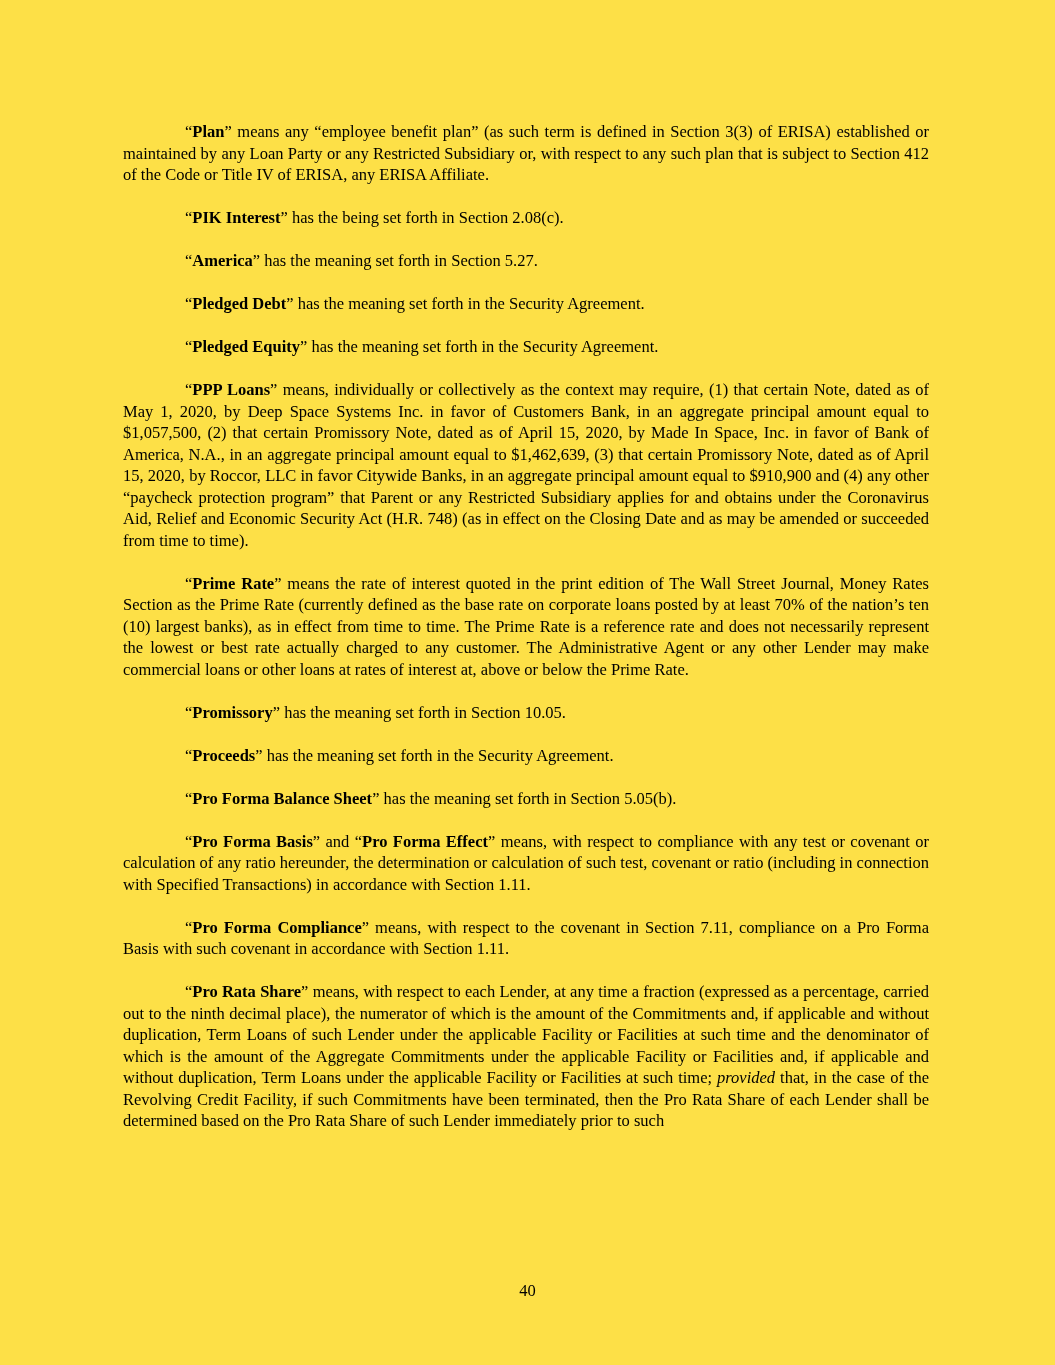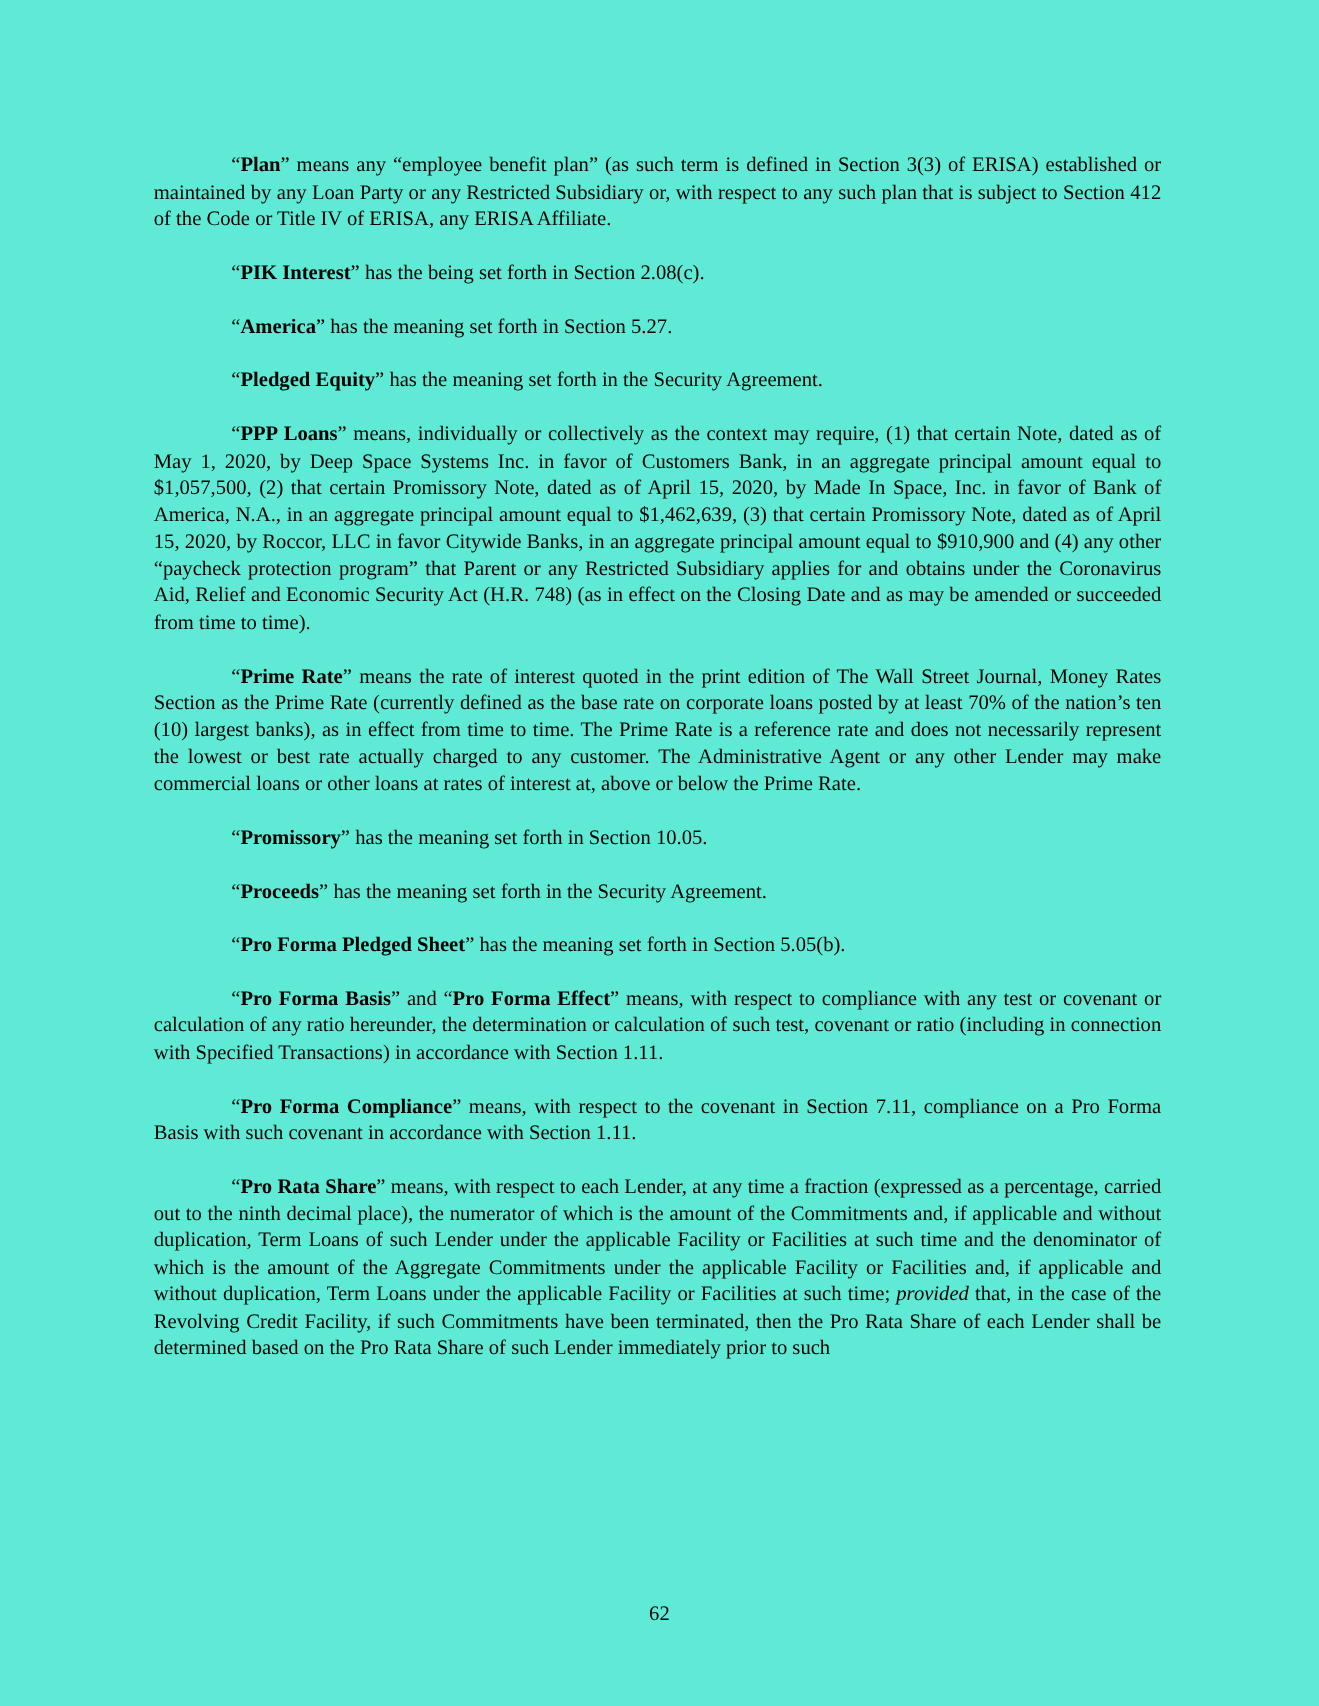--- a/index.html
+++ b/index.html
@@ -4,21 +4,21 @@
 <style>
   html, body {
     margin: 0;
     padding: 0;
     background: #ffffff;
   }
   .page {
     position: relative;
     width: 1055px;
     height: 1365px;
-    background: #5eead4;
+    background: #fde047;
     color: #000000;
     font-family: "Liberation Serif", serif;
     overflow: hidden;
   }
   .content {
     position: absolute;
     left: 123px;
     top: 121px;
     width: 806px;
   }
@@ -43,24 +43,25 @@
   }
 </style>
 </head>
 <body>
 
 <div class="page">
   <div class="content">
       <p class="para">“<span class="b">Plan</span>” means any “employee benefit plan” (as such term is defined in Section 3(3) of ERISA) established or maintained by any Loan Party or any Restricted Subsidiary or, with respect to any such plan that is subject to Section 412 of the Code or Title IV of ERISA, any ERISA Affiliate.</p>
       <p class="para">“<span class="b">PIK Interest</span>” has the being set forth in <span class="u">Section 2.08(c)</span>.</p>
       <p class="para">“<span class="b">America</span>” has the meaning set forth in <span class="u">Section 5.27</span>.</p>
+      <p class="para">“<span class="b">Pledged Debt</span>” has the meaning set forth in the Security Agreement.</p>
       <p class="para">“<span class="b">Pledged Equity</span>” has the meaning set forth in the Security Agreement.</p>
       <p class="para">“<span class="b">PPP Loans</span>” means, individually or collectively as the context may require, (1) that certain Note, dated as of May 1, 2020, by Deep Space Systems Inc. in favor of Customers Bank, in an aggregate principal amount equal to $1,057,500, (2) that certain Promissory Note, dated as of April 15, 2020, by Made In Space, Inc. in favor of Bank of America, N.A., in an aggregate principal amount equal to $1,462,639, (3) that certain Promissory Note, dated as of April 15, 2020, by Roccor, LLC in favor Citywide Banks, in an aggregate principal amount equal to $910,900 and (4) any other “paycheck protection program” that Parent or any Restricted Subsidiary applies for and obtains under the Coronavirus Aid, Relief and Economic Security Act (H.R. 748) (as in effect on the Closing Date and as may be amended or succeeded from time to time).</p>
       <p class="para">“<span class="b">Prime Rate</span>” means the rate of interest quoted in the print edition of The Wall Street Journal, Money Rates Section as the Prime Rate (currently defined as the base rate on corporate loans posted by at least 70% of the nation’s ten (10) largest banks), as in effect from time to time. The Prime Rate is a reference rate and does not necessarily represent the lowest or best rate actually charged to any customer. The Administrative Agent or any other Lender may make commercial loans or other loans at rates of interest at, above or below the Prime Rate.</p>
       <p class="para">“<span class="b">Promissory</span>” has the meaning set forth in <span class="u">Section 10.05</span>.</p>
       <p class="para">“<span class="b">Proceeds</span>” has the meaning set forth in the Security Agreement.</p>
-      <p class="para">“<span class="b">Pro Forma Pledged Sheet</span>” has the meaning set forth in <span class="u">Section 5.05(b)</span>.</p>
+      <p class="para">“<span class="b">Pro Forma Balance Sheet</span>” has the meaning set forth in <span class="u">Section 5.05(b)</span>.</p>
       <p class="para">“<span class="b">Pro Forma Basis</span>” and “<span class="b">Pro Forma Effect</span>” means, with respect to compliance with any test or covenant or calculation of any ratio hereunder, the determination or calculation of such test, covenant or ratio (including in connection with Specified Transactions) in accordance with <span class="u">Section 1.11</span>.</p>
       <p class="para">“<span class="b">Pro Forma Compliance</span>” means, with respect to the covenant in <span class="u">Section 7.11</span>, compliance on a Pro Forma Basis with such covenant in accordance with <span class="u">Section 1.11</span>.</p>
       <p class="para">“<span class="b">Pro Rata Share</span>” means, with respect to each Lender, at any time a fraction (expressed as a percentage, carried out to the ninth decimal place), the numerator of which is the amount of the Commitments and, if applicable and without duplication, Term Loans of such Lender under the applicable Facility or Facilities at such time and the denominator of which is the amount of the Aggregate Commitments under the applicable Facility or Facilities and, if applicable and without duplication, Term Loans under the applicable Facility or Facilities at such time; <span class="i">provided</span> that, in the case of the Revolving Credit Facility, if such Commitments have been terminated, then the Pro Rata Share of each Lender shall be determined based on the Pro Rata Share of such Lender immediately prior to such</p>
     </div>
-  <div class="page-number">62</div>
+  <div class="page-number">40</div>
 </div>
 
 </body></html>

